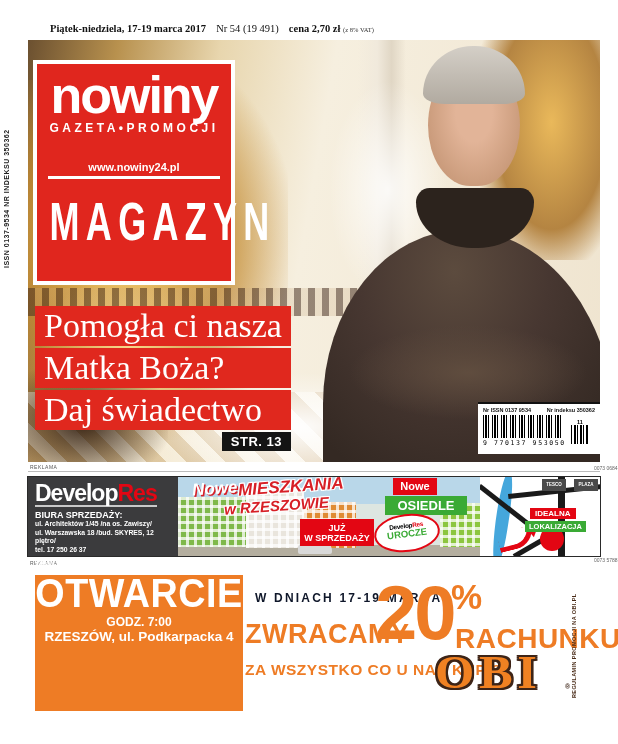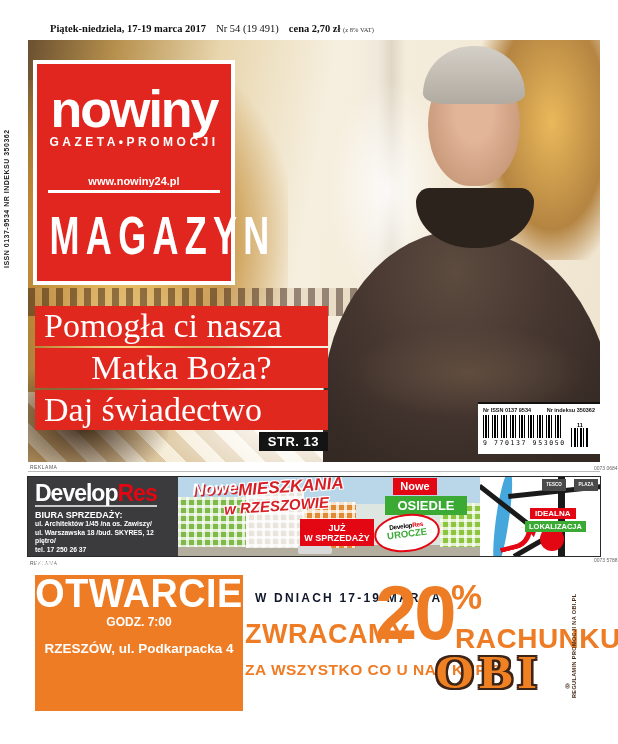--- a/index.html
+++ b/index.html
@@ -46,38 +46,38 @@
   .monk-collar { position:absolute; left:388px; top:148px; width:118px; height:60px;
     background:#2c231d; border-radius:12% 12% 50% 50% / 25% 25% 80% 80%; }
   .monk-head { position:absolute; left:400px; top:20px; width:92px; height:126px;
     background:radial-gradient(ellipse at 50% 42%, #e2b498 28%, #c99a7a 75%, #b5886b);
     border-radius:50% 50% 46% 46% / 52% 52% 48% 48%; }
   .monk-hair { position:absolute; left:395px; top:6px; width:102px; height:58px;
     background:linear-gradient(#d4cfc7,#b1aaa0); border-radius:50% 50% 22% 22% / 85% 85% 18% 18%; }
   
   .masthead { position:absolute; left:33px; top:60px; width:202px; height:225px;
     background:#e0261e; border:4px solid #fff; color:#fff; text-align:center; }
-  .mh-title { font-size:52px; font-weight:bold; letter-spacing:-2px; line-height:50px; margin-top:20px; }
+  .mh-title { font-size:52px; font-weight:bold; letter-spacing:-2px; line-height:50px; margin-top:6px; }
   .mh-sub { font-size:12px; font-weight:bold; letter-spacing:3.5px; margin-top:1px; }
   .mh-web { font-size:11px; font-weight:bold; margin-top:26px; }
   .mh-rule { height:2.5px; background:#fff; margin:3px 11px 4px; }
   .mh-section { display:inline-block; font-size:40px; font-weight:bold; letter-spacing:7px;
     transform:scale(.9,1.35); transform-origin:center top; margin-top:8px; }
   
-  .headline { position:absolute; left:35px; top:306px; width:293px; }
+  .headline { position:absolute; left:35px; top:306px; width:256px; }
   .hl-bar { background:#e0281e; color:#fff; font-family:"Liberation Serif", serif;
     font-size:34px; height:40px; line-height:40px; padding:0 9px; margin-bottom:2px; white-space:nowrap; }
-  .hl-right { text-align:center; }
+  .hl-right { text-align:left; }
   .hl-ref { display:block; margin-left:auto; width:fit-content; background:#141414; color:#fff;
     font-size:13px; font-weight:bold; letter-spacing:.5px; padding:2px 9px; }
   
   .barcode { position:absolute; left:478px; top:402px; width:122px; height:52px; background:#fff;
     border-top:2.5px solid #111; padding:3px 5px 2px; }
   .bc-labels { display:flex; justify-content:space-between; font-size:5.5px; font-weight:bold; color:#111; }
-  .bc-row { display:flex; align-items:flex-end; margin-top:2px; }
+  .bc-row { display:flex; align-items:center; margin-top:2px; }
   .bc-main { width:80px; }
   .bc-bars { height:23px;
     background:repeating-linear-gradient(90deg,#000 0 1px,#fff 1px 2px,#000 2px 4px,#fff 4px 5px,#000 5px 6px,#fff 6px 9px); }
   .bc-digits { font-family:"DejaVu Sans Mono", monospace; font-size:6.5px; letter-spacing:1.6px;
     color:#000; margin-top:1px; white-space:nowrap; }
   .bc-addon { margin-left:8px; text-align:center; }
   .bc-addon-num { font-size:5.5px; font-weight:bold; }
   .bc-addon-bars { width:18px; height:19px;
     background:repeating-linear-gradient(90deg,#000 0 1px,#fff 1px 3px,#000 3px 5px,#fff 5px 6px); }
   
@@ -129,21 +129,21 @@
   .map-arrow-head { position:absolute; left:48px; top:44px; width:0; height:0;
     border-left:12px solid #e30613; border-top:7px solid transparent; border-bottom:7px solid transparent;
     transform:rotate(-40deg); }
   
   .obi-ad { position:absolute; left:35px; top:575px; width:545px; height:136px; }
   .obi-open { position:absolute; left:0; top:0; width:208px; height:136px; background:#ee7c25;
     color:#fff; text-align:center; font-weight:bold; }
   .obi-d1 { margin-top:13px; font-size:23px; letter-spacing:1px; }
   .obi-d2 { font-size:37px; line-height:37px; letter-spacing:.5px; transform:scale(1.02,1.1); }
   .obi-d3 { font-size:12px; margin-top:3px; }
-  .obi-d4 { font-size:13.5px; margin-top:12px; }
+  .obi-d4 { font-size:13.5px; margin-top:0; }
   .obi-dates { position:absolute; left:220px; top:16px; font-size:12px; font-weight:bold;
     letter-spacing:2.2px; color:#0f172a; }
   .obi-verb { position:absolute; left:210px; top:44px; font-size:27px; font-weight:bold;
     color:#ee7c25; letter-spacing:.5px; }
   .obi-20 { position:absolute; left:340px; top:-2px; font-size:76px; line-height:80px;
     font-weight:bold; color:#ee7c25; letter-spacing:-3px; }
   .obi-pct { position:absolute; left:416px; top:2px; font-size:35px; font-weight:bold; color:#ee7c25; }
   .obi-noun { position:absolute; left:420px; top:48px; font-size:28px; font-weight:bold;
     color:#ee7c25; letter-spacing:.5px; }
   .obi-cond { position:absolute; left:210px; top:86px; font-size:15.5px; font-weight:bold;

